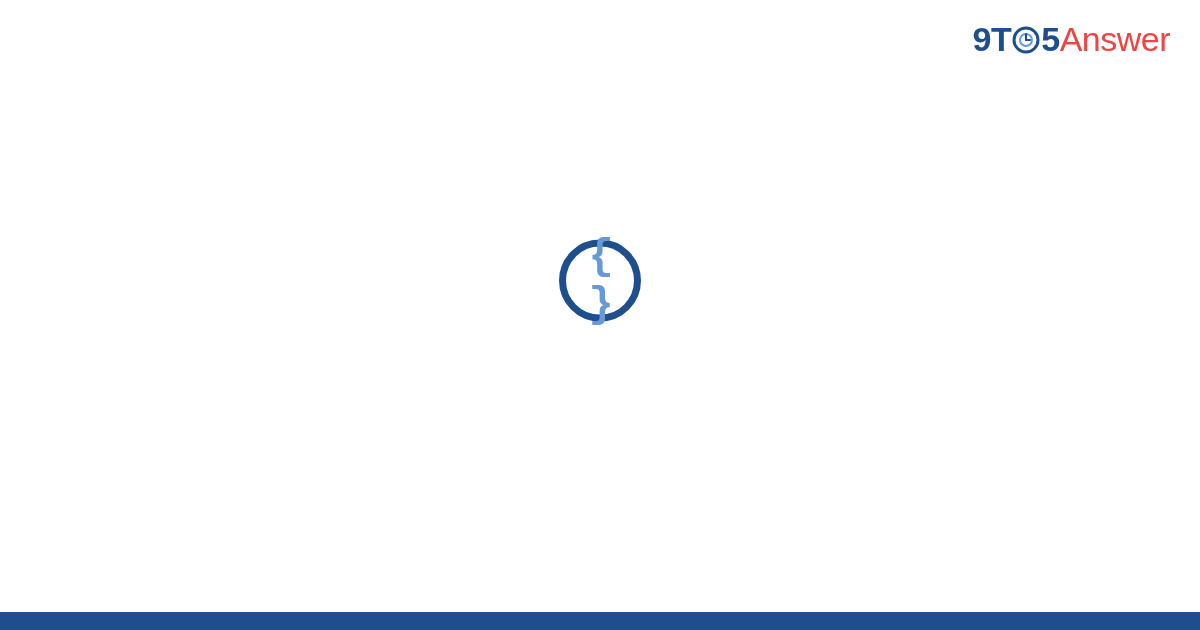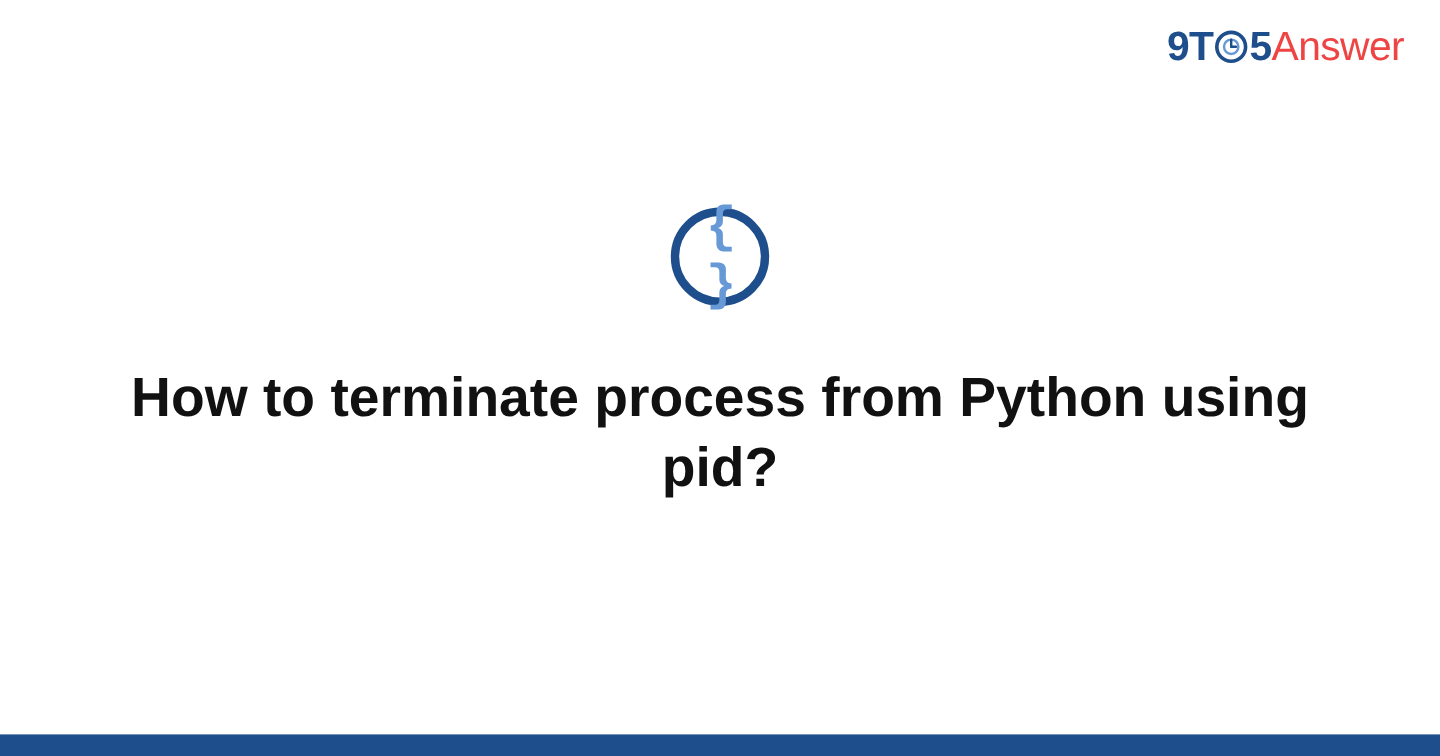--- a/index.html
+++ b/index.html
@@ -101,16 +101,15 @@
       </svg>
     </span><span class="logo-5">5</span><span class="logo-answer">Answer</span>
 </div>
 
 <div class="center-content">
   <div class="code-icon-wrap">
     <div class="code-circle">
       <span class="braces">{ }</span>
     </div>
   </div>
-  <h1 class="title">How to terminate process from Python using pid?</h1>
 </div>
 
 <div class="footer-bar"></div>
 
 </body></html>

